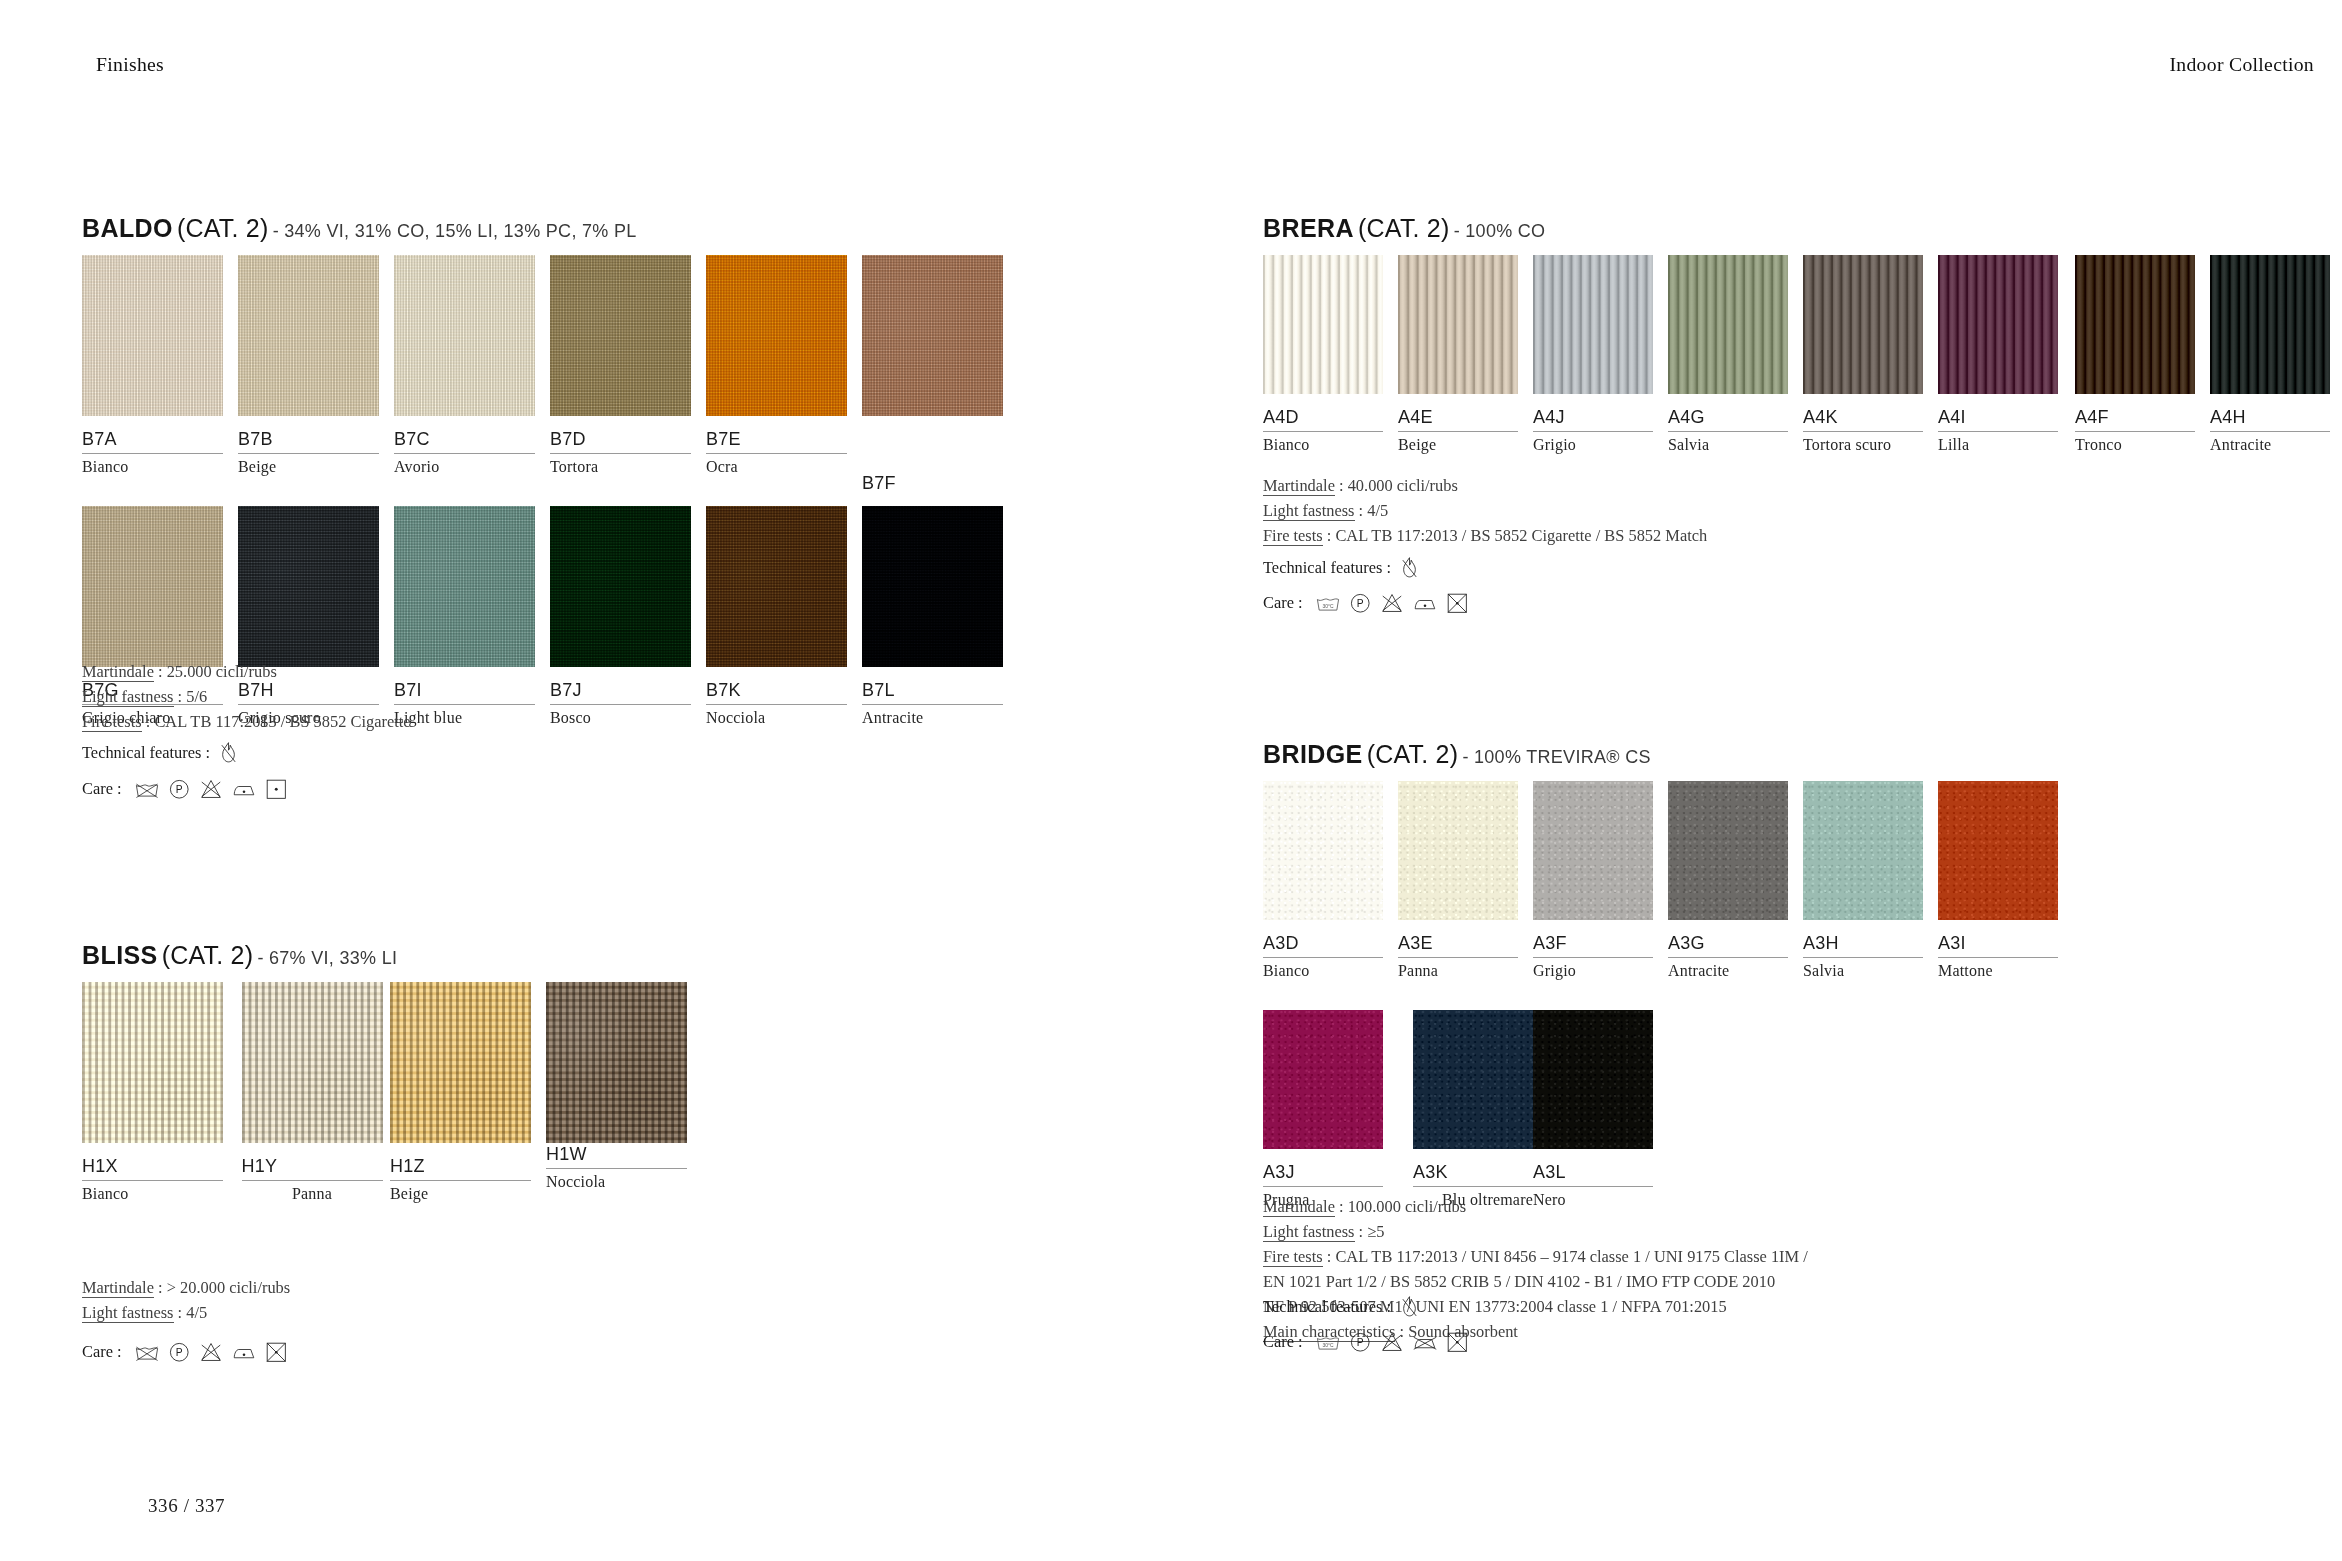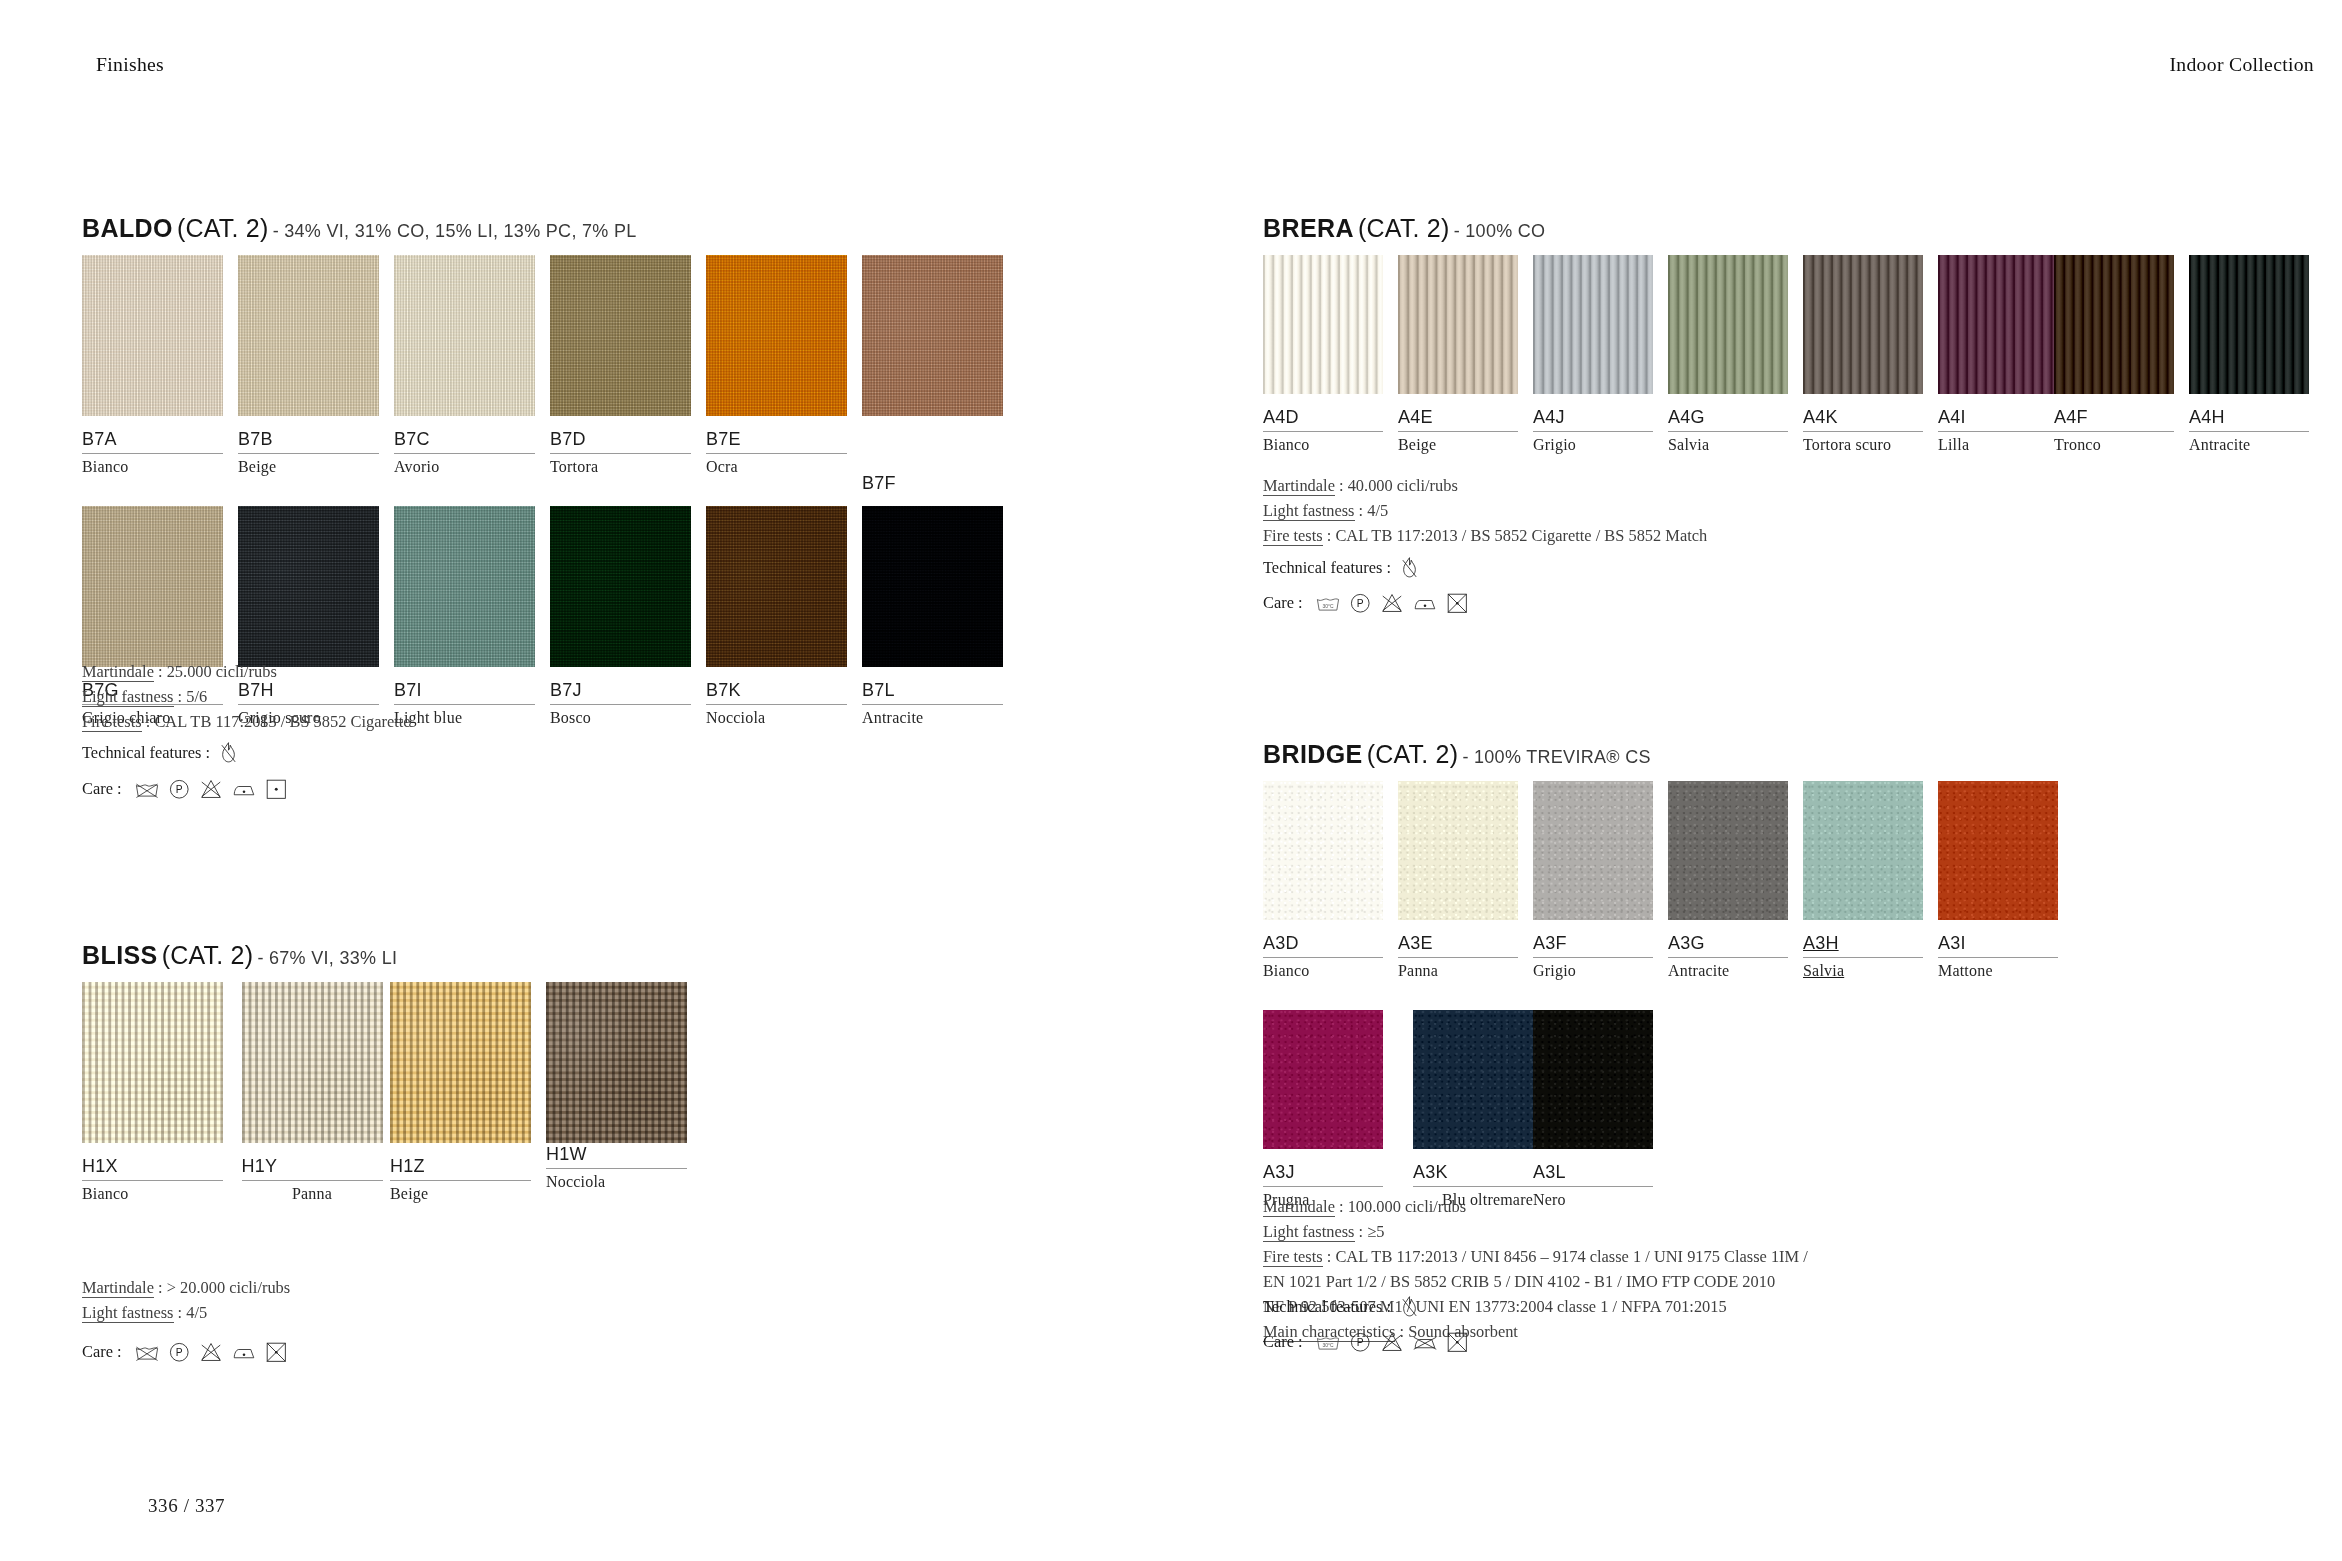--- a/index.html
+++ b/index.html
@@ -279,21 +279,21 @@
             <div class="code" style="margin-top:13px;width:120px">A4G</div>
             <div class="ruleline" style="width:120px"></div>
             <div class="cname">Salvia</div>
           </div>
           <div class="cell" style="width: 135px;">
             <div class="swatch" style="width:120px;height:139px;background-color:#6c625b;background-image:repeating-linear-gradient(90deg,rgb(68,58,51) 0px,rgb(68,58,51) 1.4px,#6c625b 1.9px,rgb(128,118,111) 4.7px,#6c625b 7.5px,rgb(86,76,69) 9px),repeating-linear-gradient(0deg, rgba(0,0,0,.05) 0px, rgba(0,0,0,.05) 0.9px, rgba(255,255,255,.04) 1.9px, rgba(255,255,255,.04) 3.7px);background-size:9.4px 100%, 100% 4.7px;"></div>
             <div class="code" style="margin-top:13px;width:120px">A4K</div>
             <div class="ruleline" style="width:120px"></div>
             <div class="cname">Tortora scuro</div>
           </div>
-          <div class="cell" style="width: 116px;">
+          <div class="cell" style="width: 137px;">
             <div class="swatch" style="width:120px;height:139px;background-color:#5f3349;background-image:repeating-linear-gradient(90deg,rgb(55,11,33) 0px,rgb(55,11,33) 1.4px,#5f3349 1.9px,rgb(115,71,93) 4.7px,#5f3349 7.5px,rgb(73,29,51) 9px),repeating-linear-gradient(0deg, rgba(0,0,0,.05) 0px, rgba(0,0,0,.05) 0.9px, rgba(255,255,255,.04) 1.9px, rgba(255,255,255,.04) 3.7px);background-size:9.4px 100%, 100% 4.7px;"></div>
             <div class="code" style="margin-top:13px;width:120px">A4I</div>
             <div class="ruleline" style="width:120px"></div>
             <div class="cname">Lilla</div>
           </div>
           <div class="cell" style="width: 135px;">
             <div class="swatch" style="width:120px;height:139px;background-color:#3f2a17;background-image:repeating-linear-gradient(90deg,rgb(23,2,0) 0px,rgb(23,2,0) 1.4px,#3f2a17 1.9px,rgb(83,62,43) 4.7px,#3f2a17 7.5px,rgb(41,20,1) 9px),repeating-linear-gradient(0deg, rgba(0,0,0,.05) 0px, rgba(0,0,0,.05) 0.9px, rgba(255,255,255,.04) 1.9px, rgba(255,255,255,.04) 3.7px);background-size:9.4px 100%, 100% 4.7px;"></div>
             <div class="code" style="margin-top:13px;width:120px">A4F</div>
             <div class="ruleline" style="width:120px"></div>
             <div class="cname">Tronco</div>
@@ -375,21 +375,21 @@
             <div class="code" style="margin-top:13px;width:120px">A3F</div>
             <div class="ruleline" style="width:120px"></div>
             <div class="cname">Grigio</div>
           </div>
           <div class="cell" style="width: 135px;">
             <div class="swatch" style="width:120px;height:139px;background-color:#6c6a67;background-image:radial-gradient(circle at 18% 24%, rgb(128,126,123) 0 0.9px, transparent 1.4px),radial-gradient(circle at 62% 58%, rgb(86,84,81) 0 0.9px, transparent 1.4px),radial-gradient(circle at 85% 15%, rgb(128,126,123) 0 0.9px, transparent 1.4px),radial-gradient(circle at 40% 85%, rgb(86,84,81) 0 0.9px, transparent 1.4px);background-size:8.4px 8.4px,10.3px 10.3px,12px 12px,6.6px 6.6px;"></div>
             <div class="code" style="margin-top:13px;width:120px">A3G</div>
             <div class="ruleline" style="width:120px"></div>
             <div class="cname">Antracite</div>
           </div>
-          <div class="cell" style="width: 135px; text-decoration: underline;">
+          <div class="cell" style="width: 135px;">
             <div class="swatch" style="width:120px;height:139px;background-color:#9bbcb2;background-image:radial-gradient(circle at 18% 24%, rgb(175,208,198) 0 0.9px, transparent 1.4px),radial-gradient(circle at 62% 58%, rgb(133,166,156) 0 0.9px, transparent 1.4px),radial-gradient(circle at 85% 15%, rgb(175,208,198) 0 0.9px, transparent 1.4px),radial-gradient(circle at 40% 85%, rgb(133,166,156) 0 0.9px, transparent 1.4px);background-size:8.4px 8.4px,10.3px 10.3px,12px 12px,6.6px 6.6px;"></div>
             <div class="code" style="margin-top:13px;width:120px">A3H</div>
             <div class="ruleline" style="width:120px"></div>
             <div class="cname">Salvia</div>
           </div>
           <div class="cell" style="width: 135px;">
             <div class="swatch" style="width:120px;height:139px;background-color:#b33b12;background-image:radial-gradient(circle at 18% 24%, rgb(199,79,38) 0 0.9px, transparent 1.4px),radial-gradient(circle at 62% 58%, rgb(157,37,0) 0 0.9px, transparent 1.4px),radial-gradient(circle at 85% 15%, rgb(199,79,38) 0 0.9px, transparent 1.4px),radial-gradient(circle at 40% 85%, rgb(157,37,0) 0 0.9px, transparent 1.4px);background-size:8.4px 8.4px,10.3px 10.3px,12px 12px,6.6px 6.6px;"></div>
             <div class="code" style="margin-top:13px;width:120px">A3I</div>
             <div class="ruleline" style="width:120px"></div>
             <div class="cname">Mattone</div>

